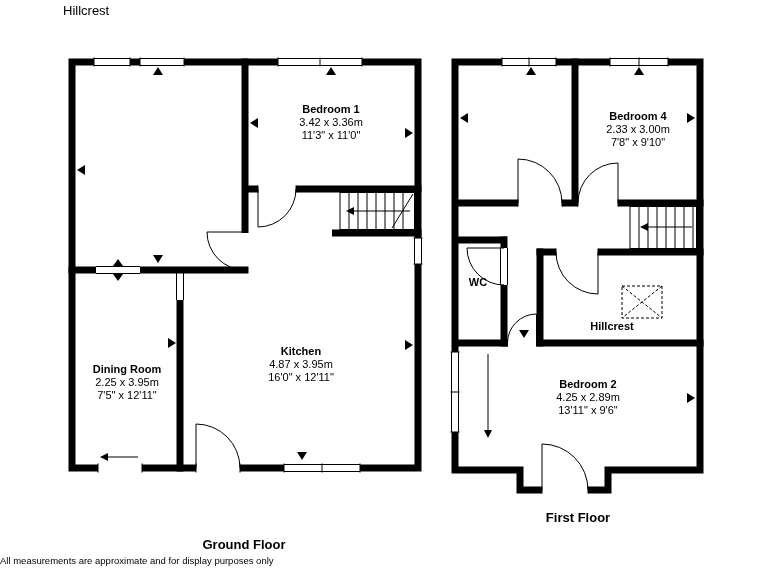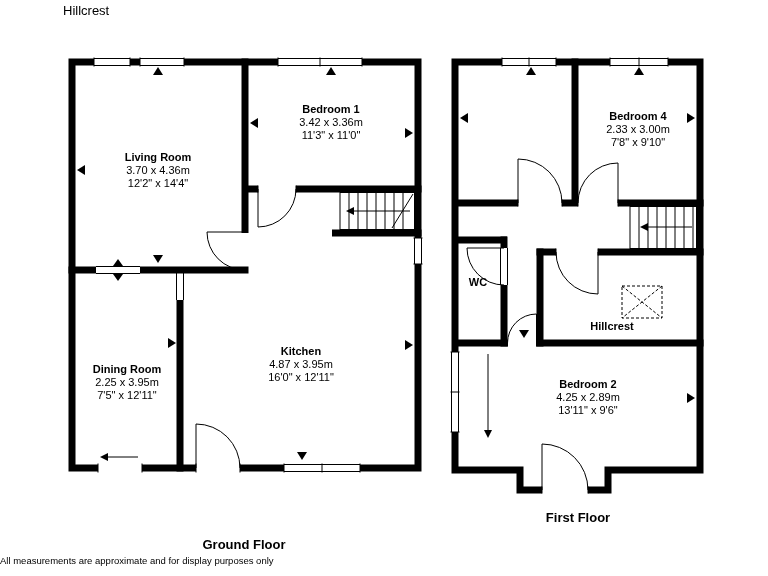--- a/index.html
+++ b/index.html
@@ -176,25 +176,20 @@
         <polygon points="460,118 468,113 468,123"></polygon>
         <polygon points="695,118 687,113 687,123"></polygon>
         <polygon points="524,338 519,330 529,330"></polygon>
         <polygon points="695,398 687,393 687,403"></polygon>
       </g>
     </g>
   </svg>
 
   <div class="title">Hillcrest</div>
 
-  <div class="room-label" style="left:158px;top:151px">
-    <div class="rname">Living Room</div>
-    <div class="rdim">3.70 x 4.36m</div>
-    <div class="rdim">12'2" x 14'4"</div>
-  </div>
 
   <div class="room-label" style="left:331px;top:103px">
     <div class="rname">Bedroom 1</div>
     <div class="rdim">3.42 x 3.36m</div>
     <div class="rdim">11'3" x 11'0"</div>
   </div>
 
   <div class="room-label" style="left:127px;top:363px">
     <div class="rname">Dining Room</div>
     <div class="rdim">2.25 x 3.95m</div>

